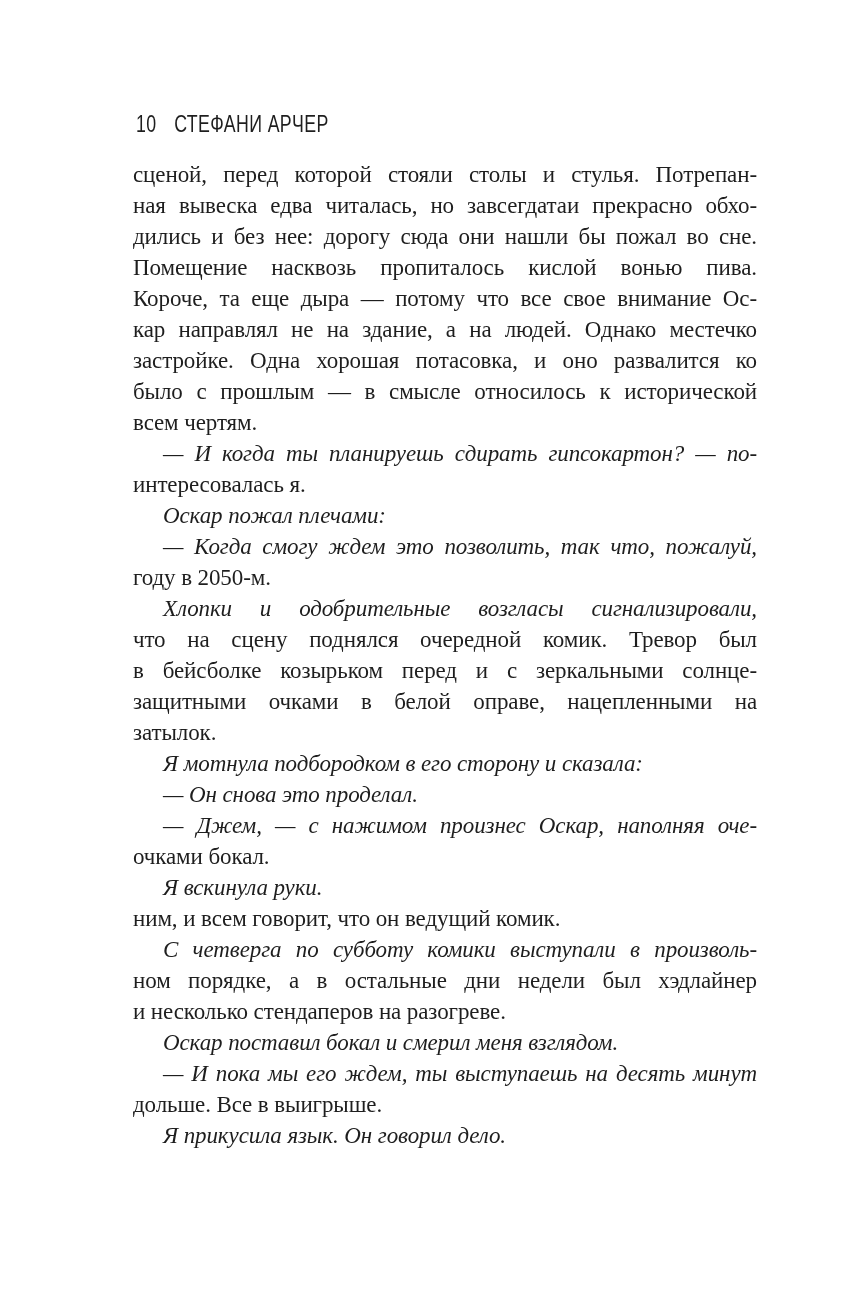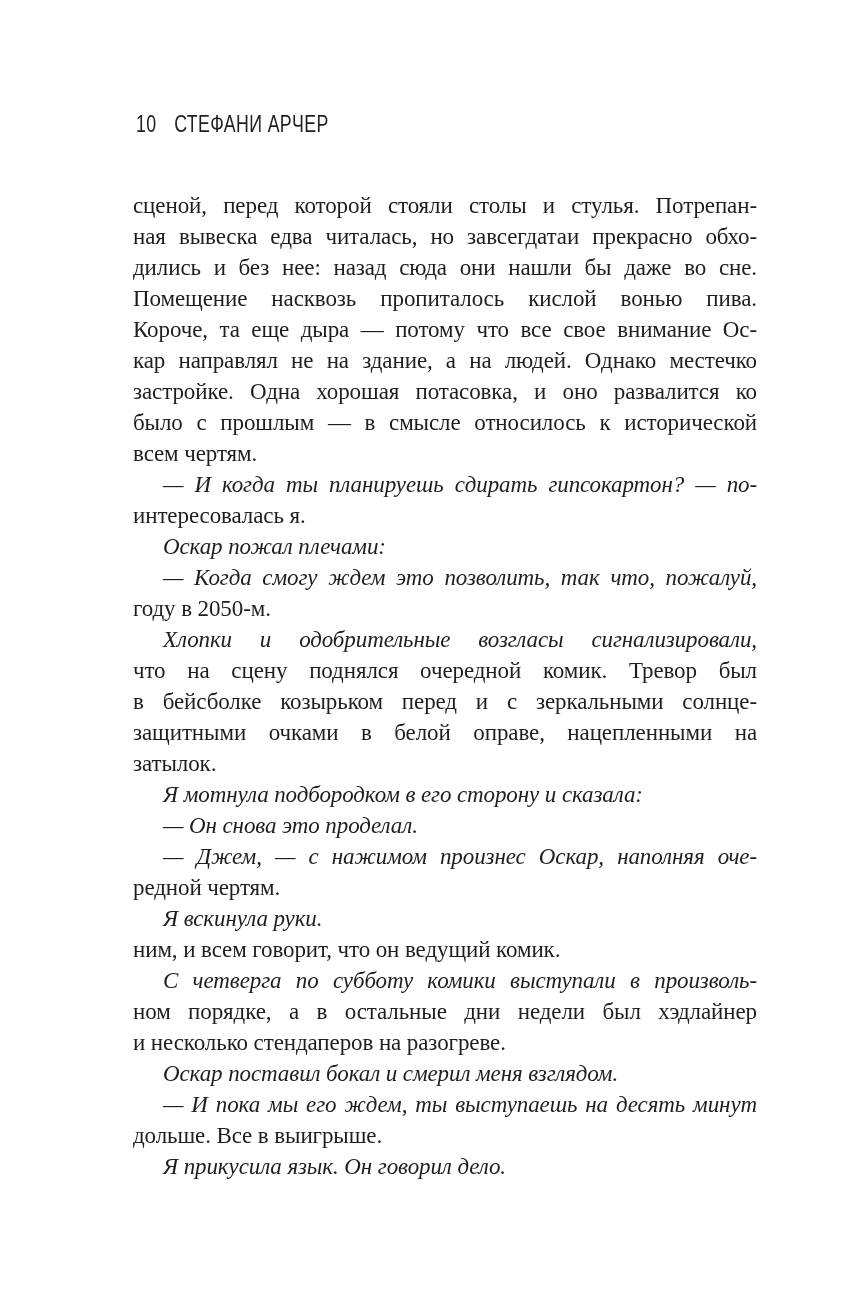--- a/index.html
+++ b/index.html
@@ -30,21 +30,20 @@
     color: var(--text-color, #1e1e1e);
     transform: scaleX(0.74);
     transform-origin: left top;
     white-space: nowrap;
   }
   .text-block {
     position: absolute;
     top: 159px;
     left: 133px;
     width: 624px;
-    margin-top: 31px;
   }
   .line {
     height: 31px;
     line-height: 31px;
     font-size: 23px;
     letter-spacing: -0.1px;
     text-align: justify;
     text-align-last: justify;
     overflow: hidden;
     white-space: normal;
@@ -62,41 +61,41 @@
 <body>
 
 <div class="page">
   <header class="running-head">
     <span>10</span>
     <span>СТЕФАНИ АРЧЕР</span>
   </header>
   <main class="text-block">
       <div class="line">сценой, перед которой стояли столы и стулья. Потрепан-</div>
       <div class="line">ная вывеска едва читалась, но завсегдатаи прекрасно обхо-</div>
-      <div class="line">дились и без нее: назад сюда они нашли бы даже во сне.</div>
+      <div class="line">дились и без нее: дорогу сюда они нашли бы пожал во сне.</div>
       <div class="line">Помещение насквозь пропиталось кислой вонью пива.</div>
       <div class="line">Короче, та еще дыра — потому что все свое внимание Ос-</div>
       <div class="line">кар направлял не на здание, а на людей. Однако местечко</div>
       <div class="line">застройке. Одна хорошая потасовка, и оно развалится ко</div>
       <div class="line">было с прошлым — в смысле относилось к исторической</div>
       <div class="line end">всем чертям.</div>
       <div class="line indent">— И когда ты планируешь сдирать гипсокартон? — по-</div>
       <div class="line end">интересовалась я.</div>
       <div class="line indent end">Оскар пожал плечами:</div>
       <div class="line indent">— Когда смогу ждем это позволить, так что, пожалуй,</div>
       <div class="line end">году в 2050-м.</div>
       <div class="line indent">Хлопки и одобрительные возгласы сигнализировали,</div>
       <div class="line">что на сцену поднялся очередной комик. Тревор был</div>
       <div class="line">в бейсболке козырьком перед и с зеркальными солнце-</div>
       <div class="line">защитными очками в белой оправе, нацепленными на</div>
       <div class="line end">затылок.</div>
       <div class="line indent end">Я мотнула подбородком в его сторону и сказала:</div>
       <div class="line indent end">— Он снова это проделал.</div>
       <div class="line indent">— Джем, — с нажимом произнес Оскар, наполняя оче-</div>
-      <div class="line end">редной чертям.</div>
+      <div class="line end">очками бокал.</div>
       <div class="line indent end">Я вскинула руки.</div>
       <div class="line end">ним, и всем говорит, что он ведущий комик.</div>
       <div class="line indent">С четверга по субботу комики выступали в произволь-</div>
       <div class="line">ном порядке, а в остальные дни недели был хэдлайнер</div>
       <div class="line end">и несколько стендаперов на разогреве.</div>
       <div class="line indent end">Оскар поставил бокал и смерил меня взглядом.</div>
       <div class="line indent">— И пока мы его ждем, ты выступаешь на десять минут</div>
       <div class="line end">дольше. Все в выигрыше.</div>
       <div class="line indent end">Я прикусила язык. Он говорил дело.</div>
     </main>

